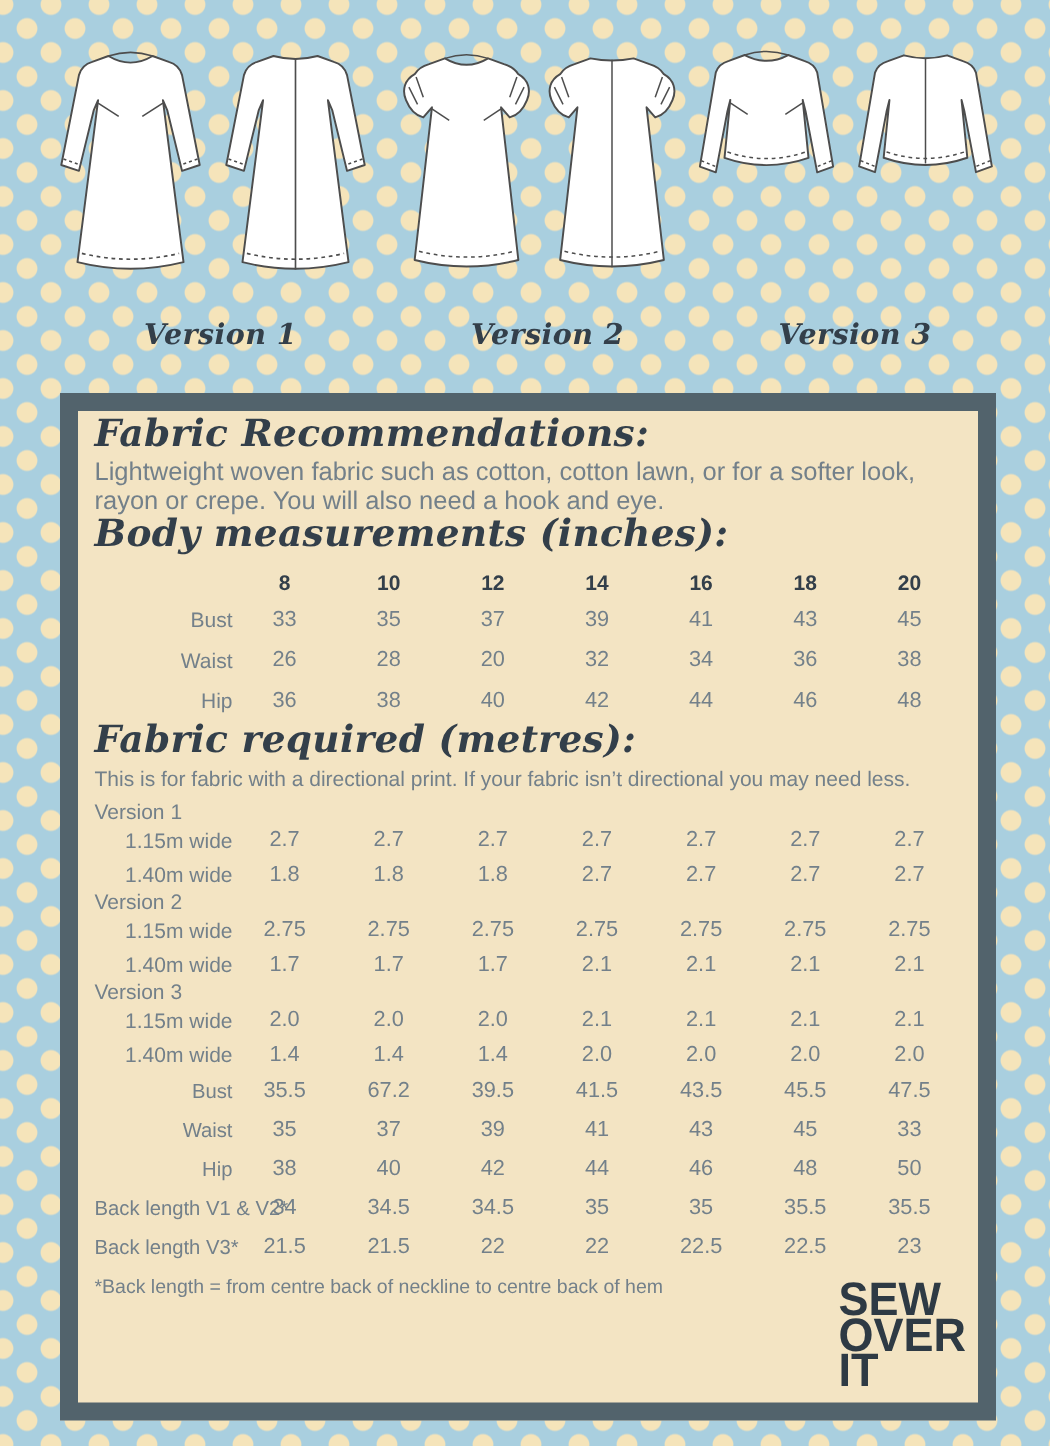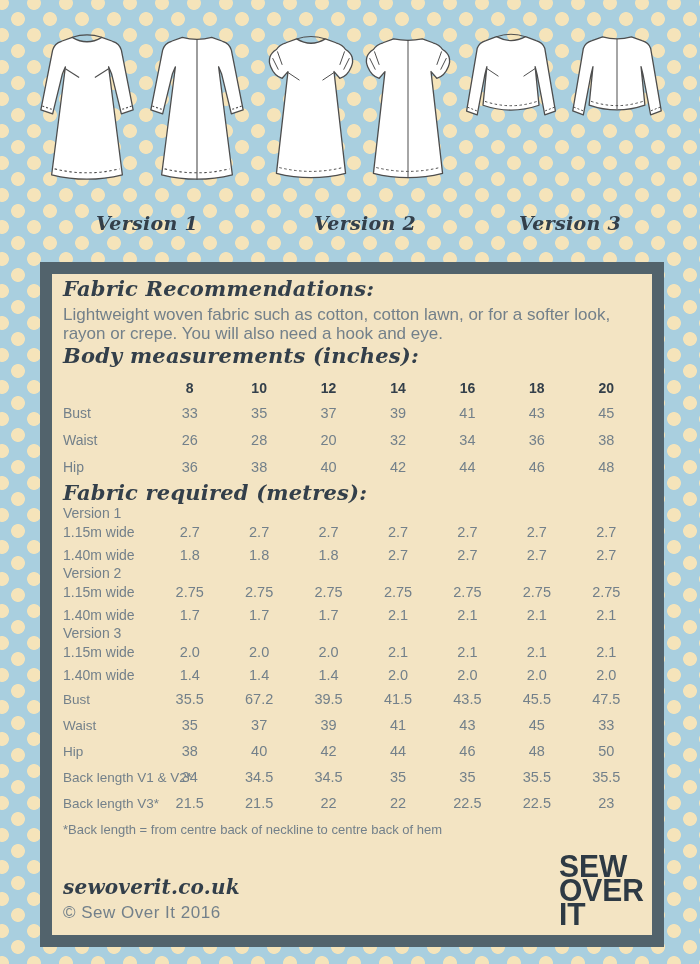--- a/index.html
+++ b/index.html
@@ -21,35 +21,35 @@
     font-size:19px;color:var(--ink,#333f4a);letter-spacing:.3px;
   }
   .panel{
     position:absolute;left:40px;top:262px;width:624px;height:685px;
     box-sizing:border-box;border:12px solid var(--slate,#52636c);
     background:var(--panel_cream,#f3e4c3);
     padding:2px 11px 0 11px;
   }
   h2.script{
     font-family:"DejaVu Serif",serif;font-style:italic;font-weight:bold;
-    color:var(--ink,#333f4a);font-size:21px;line-height:26px;margin:0;
+    color:var(--ink,#333f4a);font-size:25px;line-height:26px;margin:0;
     letter-spacing:.2px;
   }
   .h1{margin-top:2px;line-height:25px;}
   .h2{margin-top:5px;}
   .h3{margin-top:6px;}
   .h4{margin-top:2px;line-height:28px;}
   .para{
     color:var(--text_gray,#73808a);font-size:17px;line-height:19px;
     margin:3px 0 0 0;max-width:590px;
   }
   .note{color:var(--text_gray,#73808a);font-size:14px;line-height:20px;margin:3px 0 5px 0;}
   .trow{display:grid;grid-template-columns:92px repeat(7,1fr);align-items:center;}
   .trow .lbl{
-    color:var(--text_gray,#73808a);font-size:14px;white-space:nowrap;text-align:left;
+    color:var(--text_gray,#73808a);font-size:14px;white-space:nowrap;text-align:right;
   }
   .trow .cell{
     color:var(--text_gray,#73808a);font-size:14.5px;text-align:center;
   }
   .bm-head{height:22px;margin-top:8px;}
   .bm-head .cell{color:var(--ink,#333f4a);font-weight:bold;font-size:14px;}
   .bm-row{height:27px;}
   .fr-group-label{
     color:var(--text_gray,#73808a);font-size:14px;height:14px;line-height:14px;margin-top:0;
   }
@@ -207,20 +207,21 @@
         <div class="cell">38</div>
         <div class="cell">40</div>
         <div class="cell">42</div>
         <div class="cell">44</div>
         <div class="cell">46</div>
         <div class="cell">48</div>
       </div>
     </div>
 
   <h2 class="script h3">Fabric required (metres):</h2>
+  <p class="note">This is for fabric with a directional print. If your fabric isn’t directional you may need less.</p>
   <div id="fr-table">
       <div class="fr-group-label">Version 1</div>
       <div class="trow fr-row">
         <div class="lbl">1.15m wide</div>
         <div class="cell">2.7</div>
         <div class="cell">2.7</div>
         <div class="cell">2.7</div>
         <div class="cell">2.7</div>
         <div class="cell">2.7</div>
         <div class="cell">2.7</div>
@@ -328,21 +329,19 @@
         <div class="cell">22</div>
         <div class="cell">22</div>
         <div class="cell">22.5</div>
         <div class="cell">22.5</div>
         <div class="cell">23</div>
       </div>
     </div>
 
   <p class="footnote">*Back length = from centre back of neckline to centre back of hem</p>
 
-  <div class="website">sewoverit.co.uk</div>
-  <div class="copyright">© Sew Over It 2016</div>
 
   <div class="logo">
     <div>SEW</div>
     <div>OVER</div>
     <div>IT</div>
   </div>
 </div>
 
 </body></html>

